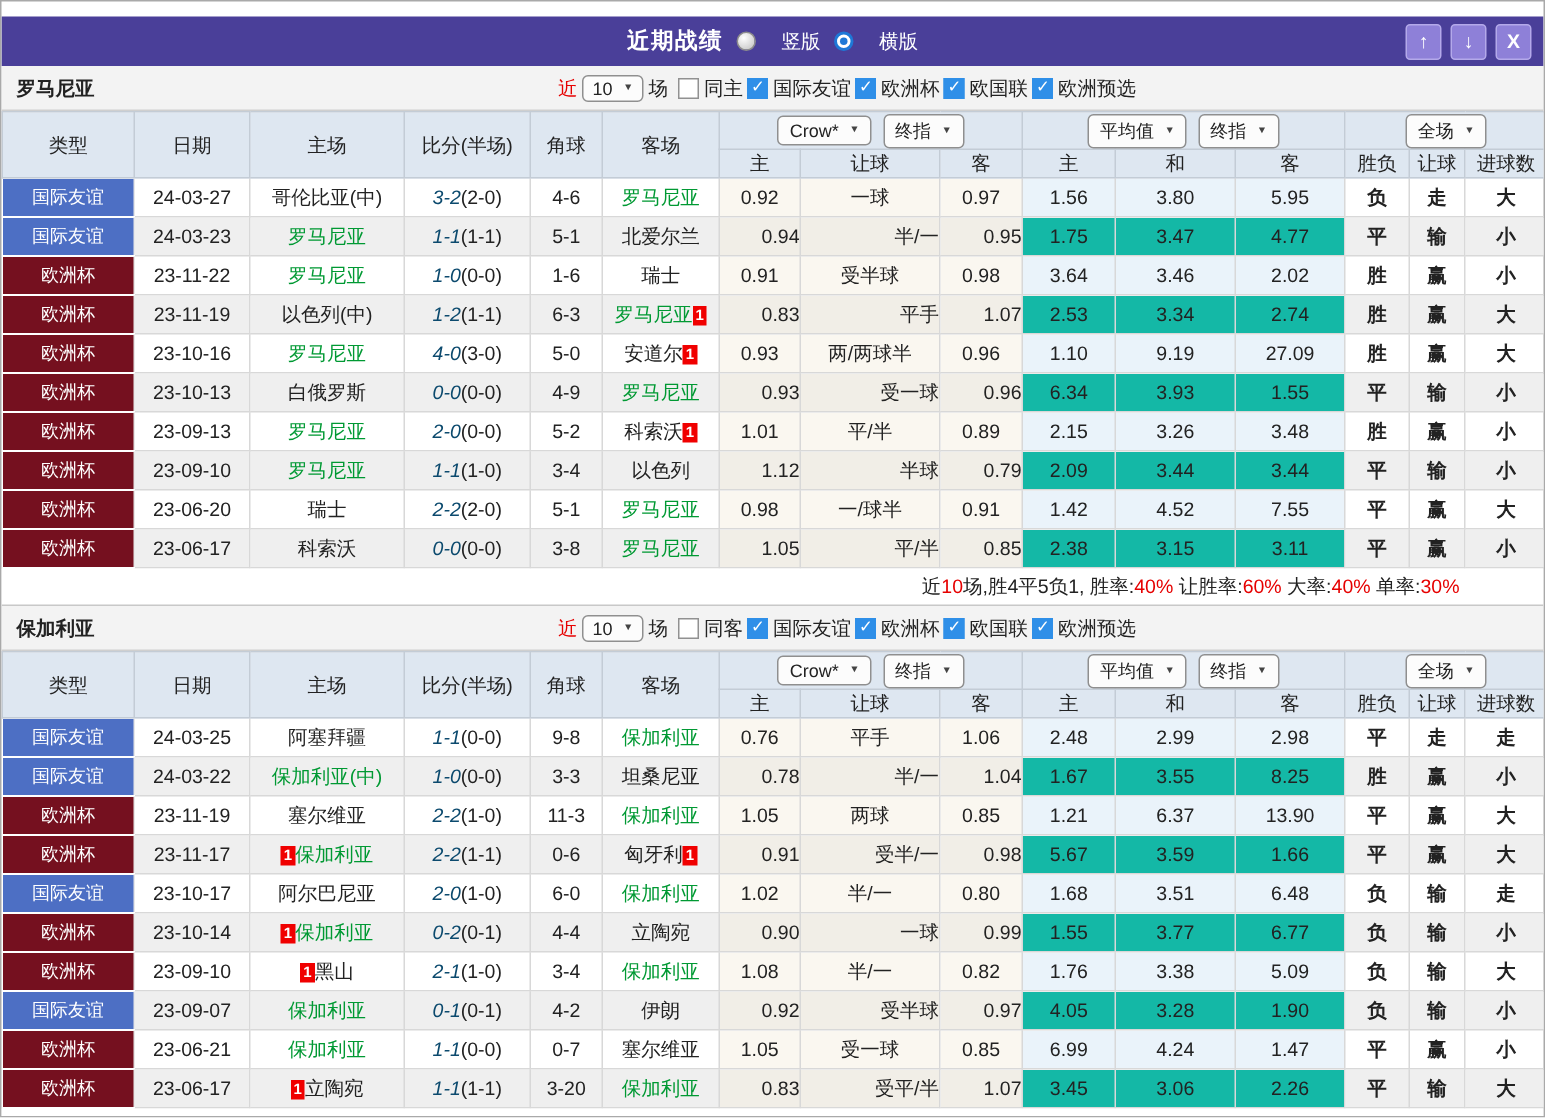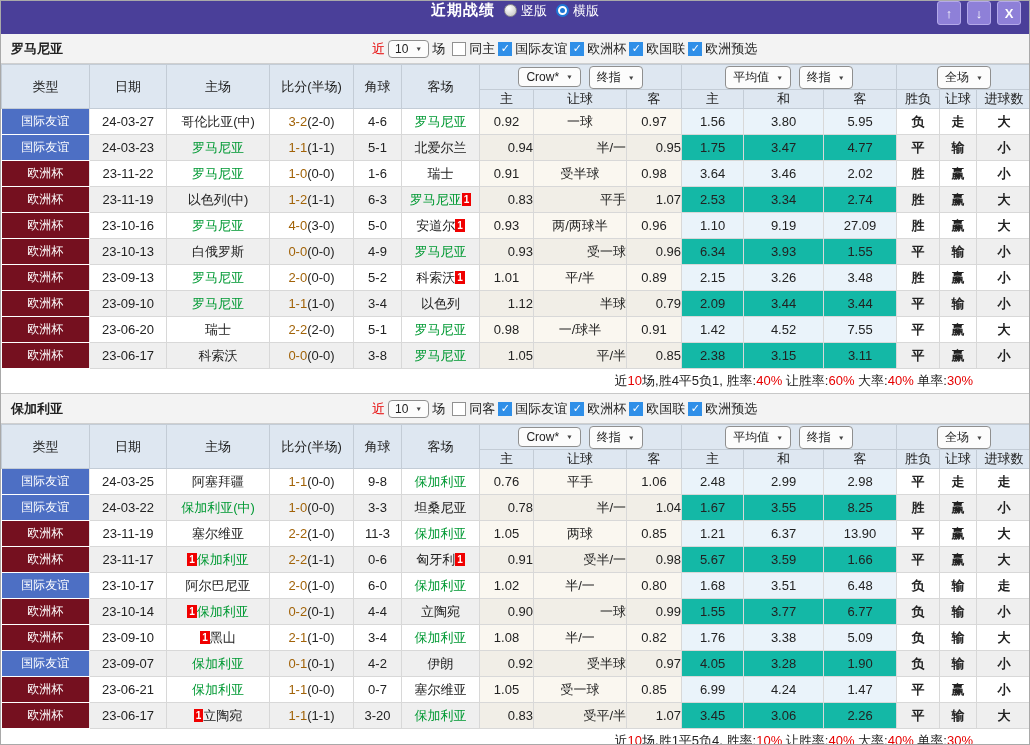--- a/index.html
+++ b/index.html
@@ -1,22 +1,22 @@
 <!DOCTYPE html>
 <html><head>
 <meta charset="utf-8">
 <style>
   html,body{margin:0;padding:0;background:#fff;}
   .panel{position:relative;width:1030px;height:745px;box-sizing:border-box;border:1px solid #A9A9A9;
          overflow:hidden;font-family:"Liberation Sans","DejaVu Sans",sans-serif;background:#fff;}
   
-  .titlebar{height:33px;background:#4A3F99;display:flex;align-items:flex-start;position:relative;}
+  .titlebar{height:33px;background:#4A3F99;display:flex;align-items:center;position:relative;margin-top:10px;}
   .title-group{position:absolute;left:50%;transform:translateX(-50%);display:flex;align-items:center;gap:9px;}
   .title{color:#fff;font-weight:bold;font-size:15px;letter-spacing:1px;}
-  .radio-opt{display:flex;align-items:center;gap:4px;color:#fff;font-size:13px;cursor:pointer;}
+  .radio-opt{display:flex;align-items:center;gap:17px;color:#fff;font-size:13px;cursor:pointer;}
   .radio{width:13px;height:13px;border-radius:50%;background:radial-gradient(circle at 35% 30%,#fff,#bfbfbf);
          border:1px solid #8d8d8d;box-sizing:border-box;position:relative;}
   .radio.selected{background:#fff;border:2px solid #1E78D7;}
   .radio.selected::after{content:"";position:absolute;left:50%;top:50%;width:5px;height:5px;margin:-2.5px 0 0 -2.5px;
          border-radius:50%;background:#1E78D7;}
   .win-buttons{margin-left:auto;margin-right:8px;display:flex;gap:6px;}
   .wbtn{width:22px;height:22px;background:#8E80D8;border:1px solid #B4A9EA;border-radius:3px;color:#fff;
         display:flex;align-items:center;justify-content:center;font-size:13px;font-weight:bold;cursor:pointer;}
   
   .sec-head{height:29px;background:#F3F3F3;border-bottom:1px solid #CFCFCF;display:flex;align-items:center;position:relative;}
@@ -40,21 +40,21 @@
   .sel-cell .fselect{margin:0 2px;text-align:center;}
   .grid td{height:25px;padding:0;text-align:center;font-size:13px;color:#222;
            border-right:1px solid #D8D8D8;border-bottom:1px solid #D8D8D8;overflow:hidden;white-space:nowrap;}
   tr.even td{background:#EFEFEF;}
   td.c-type{color:#fff;font-size:12px;border-bottom:1px solid #FFF;border-right:1px solid #E8E8E8;}
   td.c-type.type-friendly{background:#4D6FC4;}
   td.c-type.type-cup{background:#75101F;}
   td.c-odds{background:#FAF7F0;} tr.even td.c-odds{background:#F1EEE7;text-align:right;}
   td.c-avg{background:#EAF3FA;}  tr.even td.c-avg{background:#14b8a6;}
   .green{color:#009933;}
-  .score{color:#a16207;} .half{color:#222;}
+  .score{color:#0c4a6e;font-style:italic;} .half{color:#222;}
   .c-red{color:#E60000;font-weight:bold;} .c-blue{color:#1414CC;font-weight:bold;} .c-green{color:#008800;font-weight:bold;}
   .badge{display:inline-block;background:#F00000;color:#fff;font-size:10px;font-weight:bold;line-height:13px;
          padding:0 2px;vertical-align:1px;}
   .teamlink{cursor:pointer;}
   
   .summary{height:24px;line-height:24px;text-align:right;padding-right:56px;font-size:13px;color:#222;
            background:#fff;border-bottom:1px solid #C8C8C8;white-space:nowrap;}
   .summary:last-child{border-bottom:none;}
   .summary .red{color:#E60000;}
 </style>

